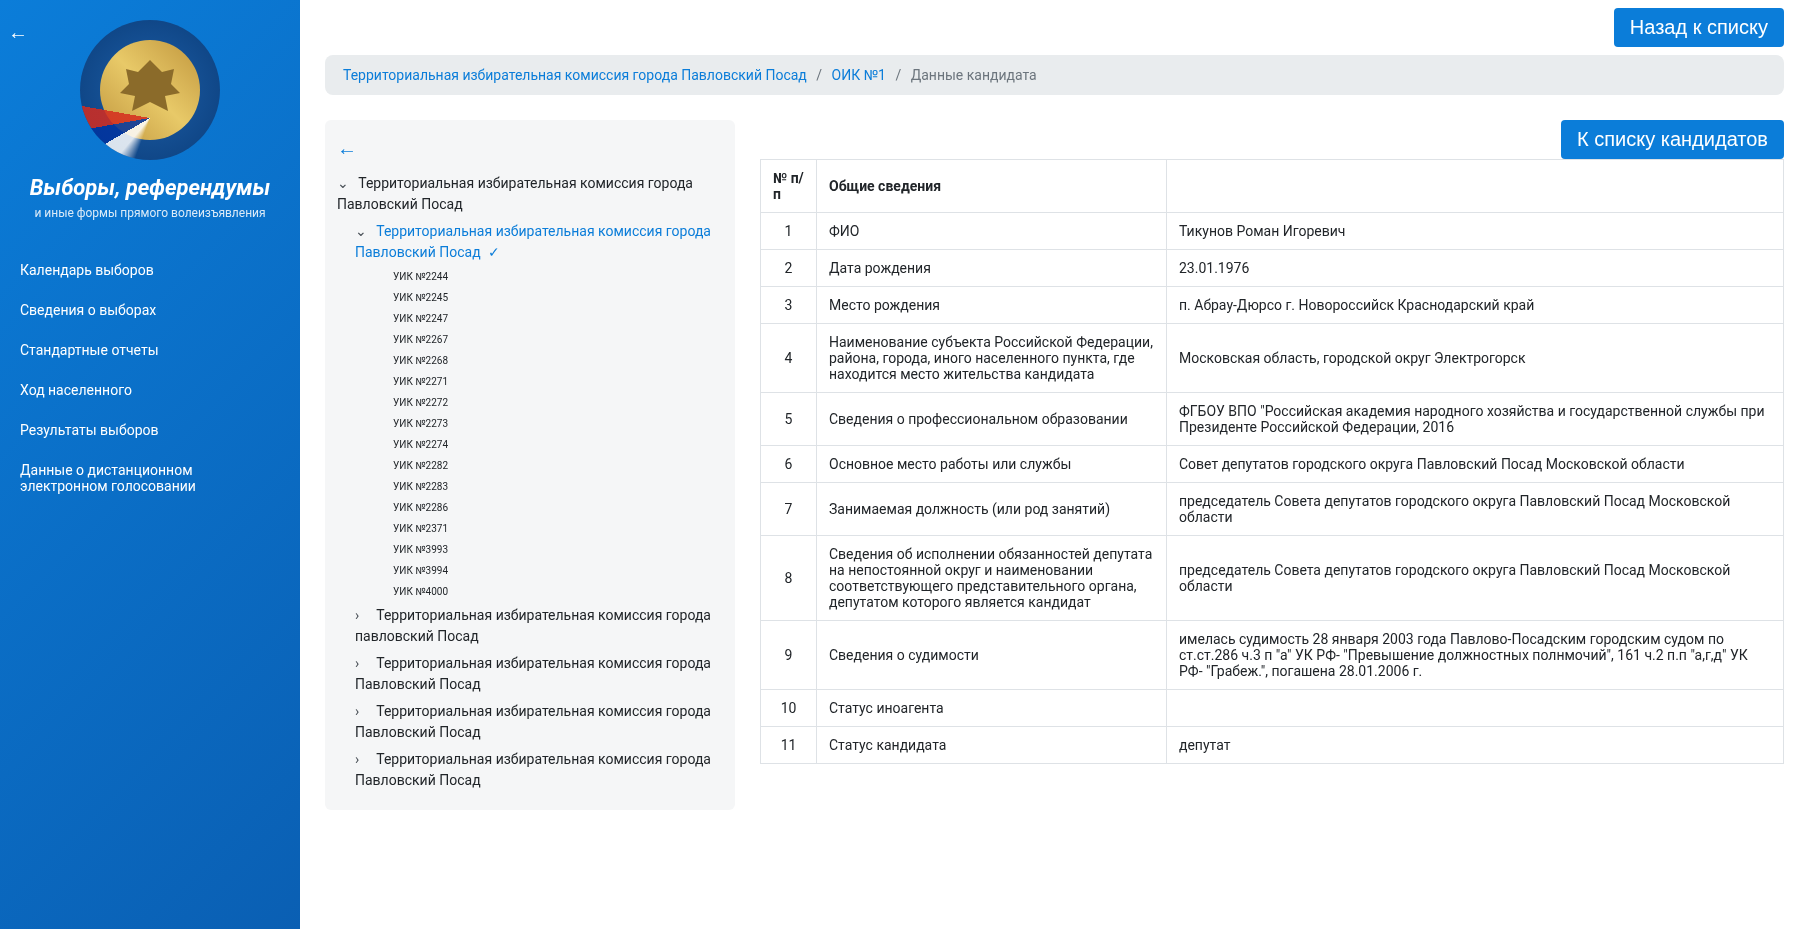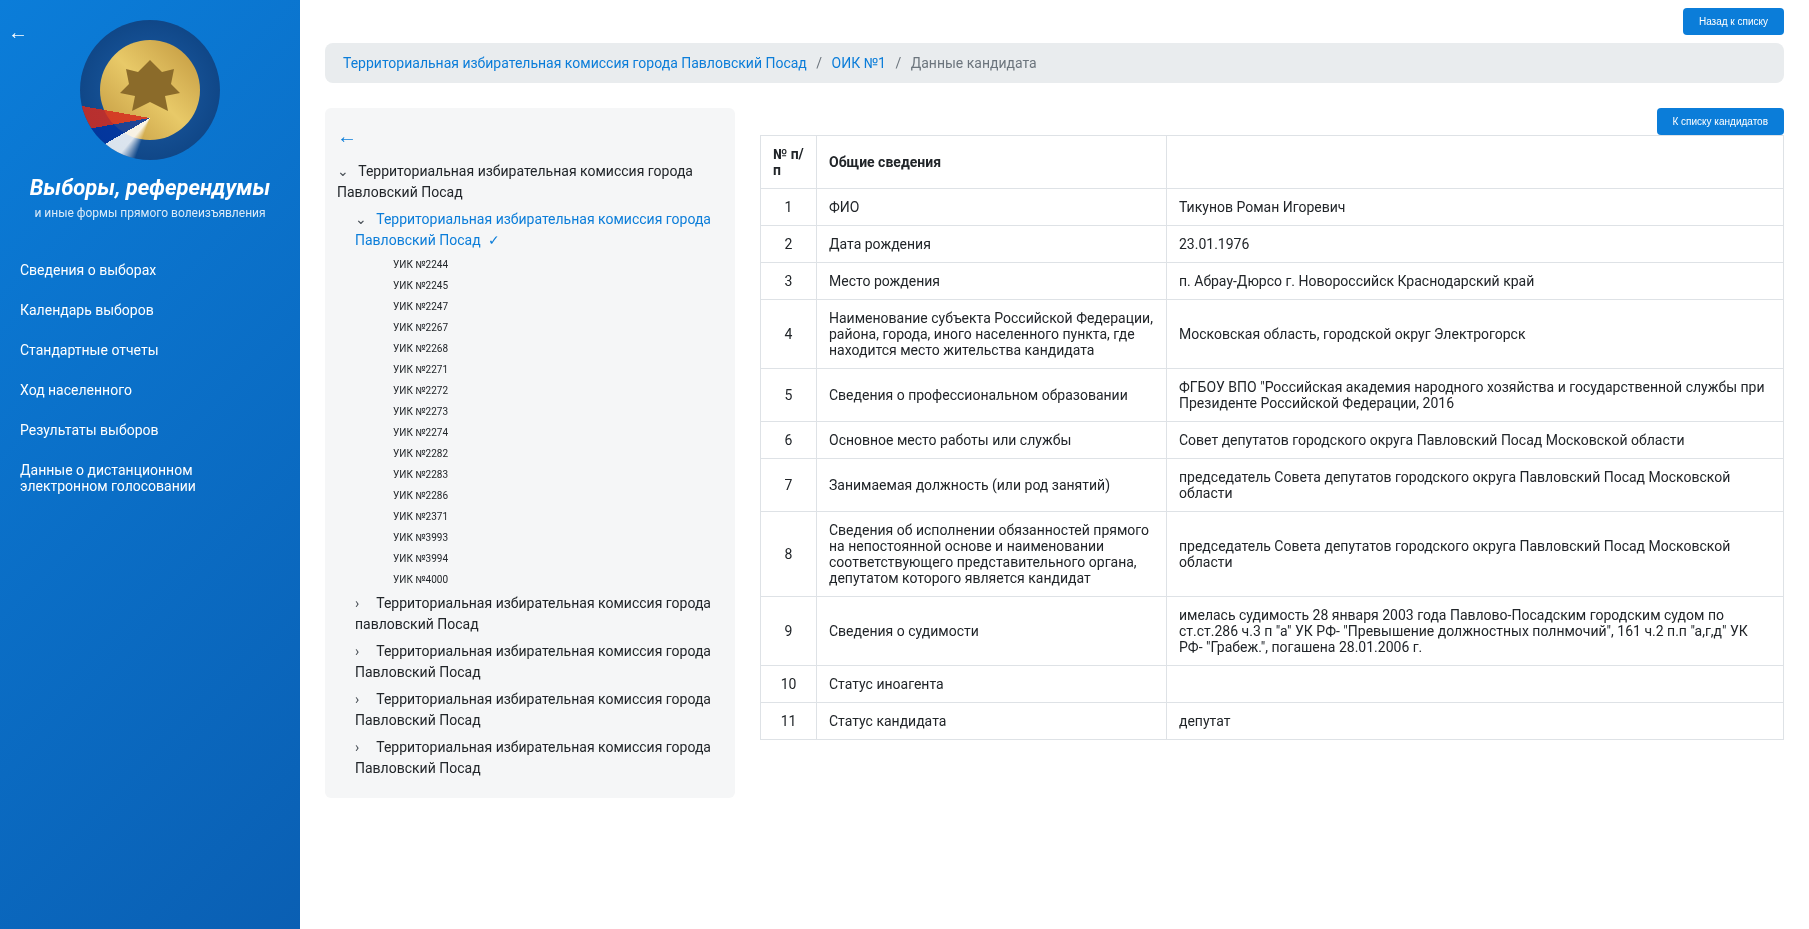--- a/index.html
+++ b/index.html
@@ -11,21 +11,21 @@
 .logo { width: 140px; height: 140px; margin: 0 auto 15px; border-radius: 50%; background: radial-gradient(circle at center, #1e5fa8 0%, #0a3d7a 100%); position: relative; display: flex; align-items: center; justify-content: center; }
 .logo-inner { width: 100px; height: 100px; border-radius: 50%; background: linear-gradient(45deg, #c0963d 0%, #e8c968 50%, #c0963d 100%); display: flex; align-items: center; justify-content: center; }
 .logo-eagle { width: 60px; height: 60px; background: #8b6b2a; clip-path: polygon(50% 0%, 70% 20%, 90% 15%, 85% 40%, 100% 55%, 75% 60%, 80% 85%, 50% 70%, 20% 85%, 25% 60%, 0% 55%, 15% 40%, 10% 15%, 30% 20%); }
 .logo-ribbons { position: absolute; inset: 0; background: conic-gradient(from 200deg at 50% 70%, transparent 0deg, #fff 20deg, #fff 40deg, #0033a0 40deg, #0033a0 60deg, #d52b1e 60deg, #d52b1e 80deg, transparent 80deg); border-radius: 50%; opacity: 0.85; pointer-events: none; }
 .portal-title { font-size: 22px; font-weight: 700; font-style: italic; margin-bottom: 6px; }
 .portal-subtitle { font-size: 12px; opacity: 0.85; }
 .nav { padding: 10px 0; }
 .nav-item { padding: 12px 20px; cursor: pointer; font-size: 14px; }
 .main { flex: 1; padding: 0 25px 25px; min-width: 0; }
 .top-btn-row { display: flex; justify-content: flex-end; padding: 8px 0; }
-.btn-primary { background: #0b7dd9; color: #fff; border: none; padding: 8px 16px; border-radius: 4px; font-size: 10px; cursor: pointer; }
+.btn-primary { background: #0b7dd9; color: #fff; border: none; padding: 8px 16px; border-radius: 4px; font-size: 20px; cursor: pointer; }
 .breadcrumb { background: #e9ecee; padding: 12px 18px; border-radius: 8px; margin-bottom: 25px; font-size: 14px; }
 .breadcrumb a { color: #0b7dd9; text-decoration: none; }
 .breadcrumb-sep { color: #6c757d; margin: 0 6px; }
 .breadcrumb-current { color: #6c757d; }
 .content-row { display: flex; gap: 25px; align-items: flex-start; }
 .tree-panel { width: 410px; background: #f5f6f7; border-radius: 6px; padding: 16px 12px; flex-shrink: 0; }
 .tree-back { color: #0b7dd9; font-size: 20px; margin-bottom: 10px; cursor: pointer; }
 .tree-node { padding: 3px 0; font-size: 14px; line-height: 1.5; }
 .tree-toggle { display: inline-block; width: 14px; color: #495057; margin-right: 4px; cursor: pointer; }
 .tree-label { cursor: pointer; }
@@ -51,22 +51,22 @@
       <div class="logo">
         <div class="logo-ribbons"></div>
         <div class="logo-inner">
             <div class="logo-eagle"></div>
           </div>
       </div>
       <div class="portal-title">Выборы, референдумы</div>
       <div class="portal-subtitle">и иные формы прямого волеизъявления</div>
     </div>
     <nav class="nav">
+      <div class="nav-item">Календарь выборов</div>
       <div class="nav-item">Сведения о выборах</div>
-      <div class="nav-item">Календарь выборов</div>
       <div class="nav-item">Стандартные отчеты</div>
       <div class="nav-item">Ход населенного</div>
       <div class="nav-item">Результаты выборов</div>
       <div class="nav-item">Данные о дистанционном электронном голосовании</div>
     </nav>
   </aside>
 
   <main class="main">
     <div class="top-btn-row">
       <button class="btn-primary">Назад к списку</button>
@@ -163,21 +163,21 @@
                 <td class="label">Основное место работы или службы</td>
                 <td>Совет депутатов городского округа Павловский Посад Московской области</td>
               </tr>
               <tr>
                 <td class="num">7</td>
                 <td class="label">Занимаемая должность (или род занятий)</td>
                 <td>председатель Совета депутатов городского округа Павловский Посад Московской области</td>
               </tr>
               <tr>
                 <td class="num">8</td>
-                <td class="label">Сведения об исполнении обязанностей прямого на непостоянной основе и наименовании соответствующего представительного органа, депутатом которого является кандидат</td>
+                <td class="label">Сведения об исполнении обязанностей депутата на непостоянной округ и наименовании соответствующего представительного органа, депутатом которого является кандидат</td>
                 <td>председатель Совета депутатов городского округа Павловский Посад Московской области</td>
               </tr>
               <tr>
                 <td class="num">9</td>
                 <td class="label">Сведения о судимости</td>
                 <td>имелась судимость 28 января 2003 года Павлово-Посадским городским судом по ст.ст.286 ч.3 п "а" УК РФ- "Превышение должностных полнмочий", 161 ч.2 п.п "а,г,д" УК РФ- "Грабеж.", погашена 28.01.2006 г.</td>
               </tr>
               <tr>
                 <td class="num">10</td>
                 <td class="label">Статус иноагента</td>

